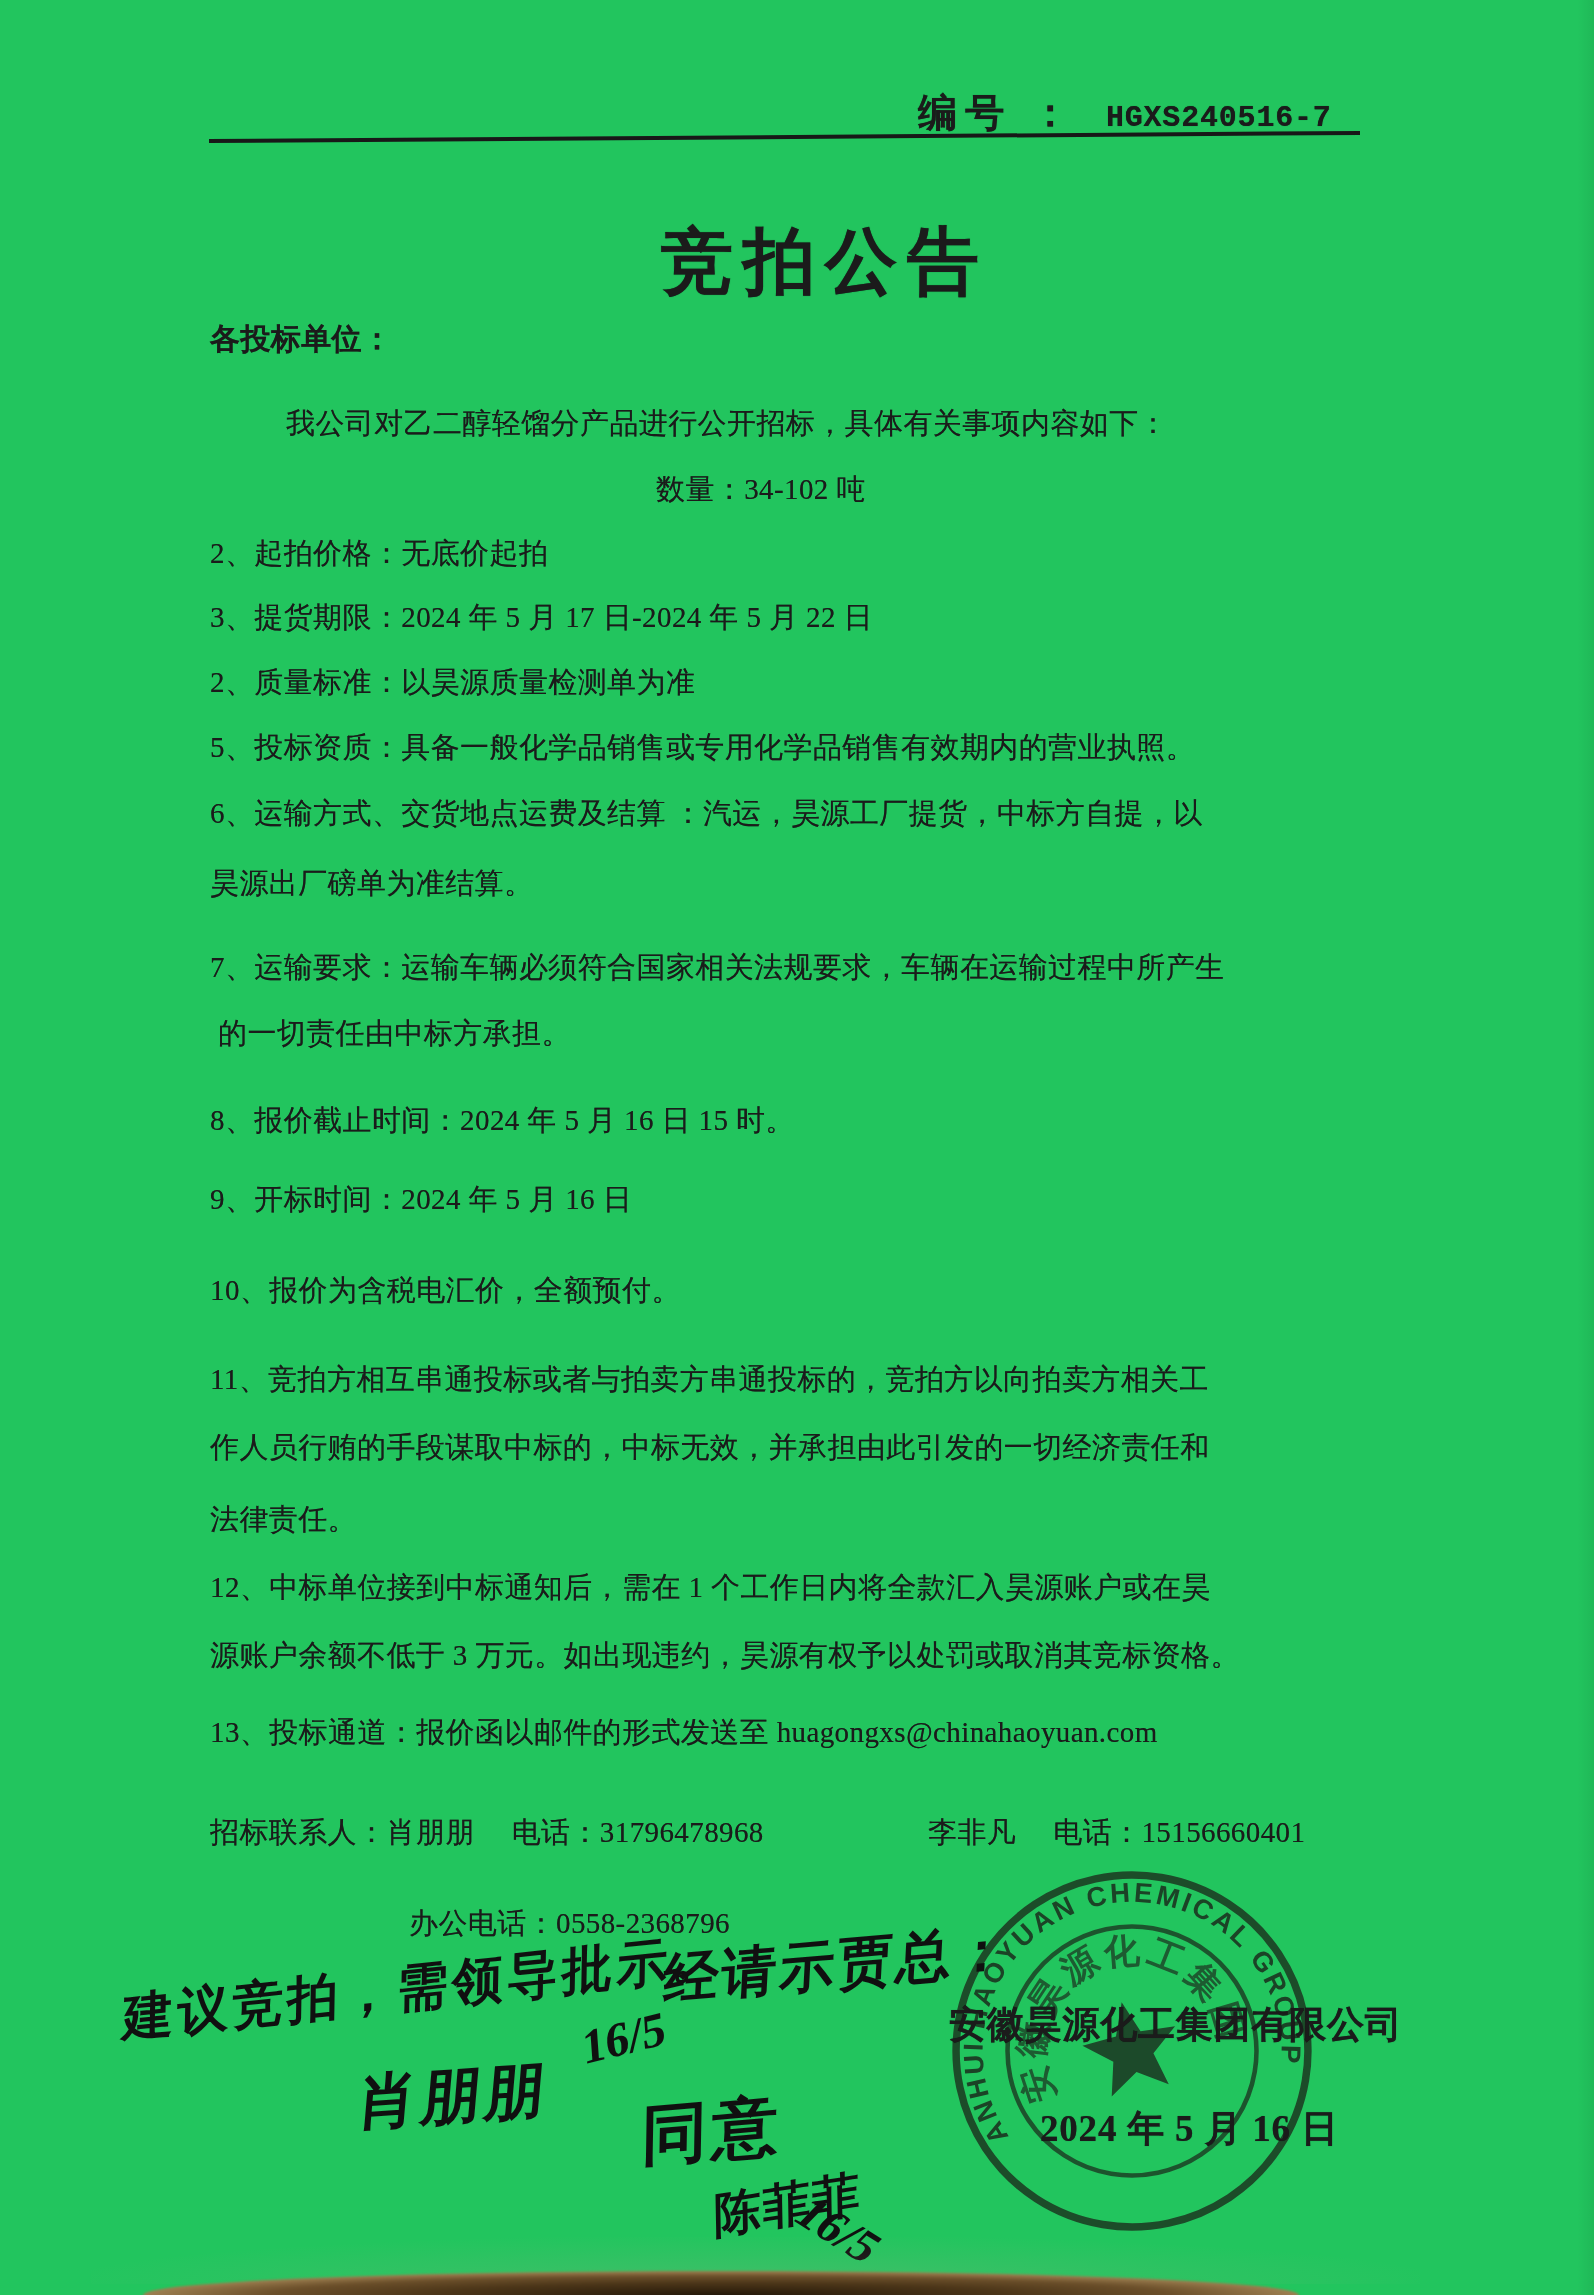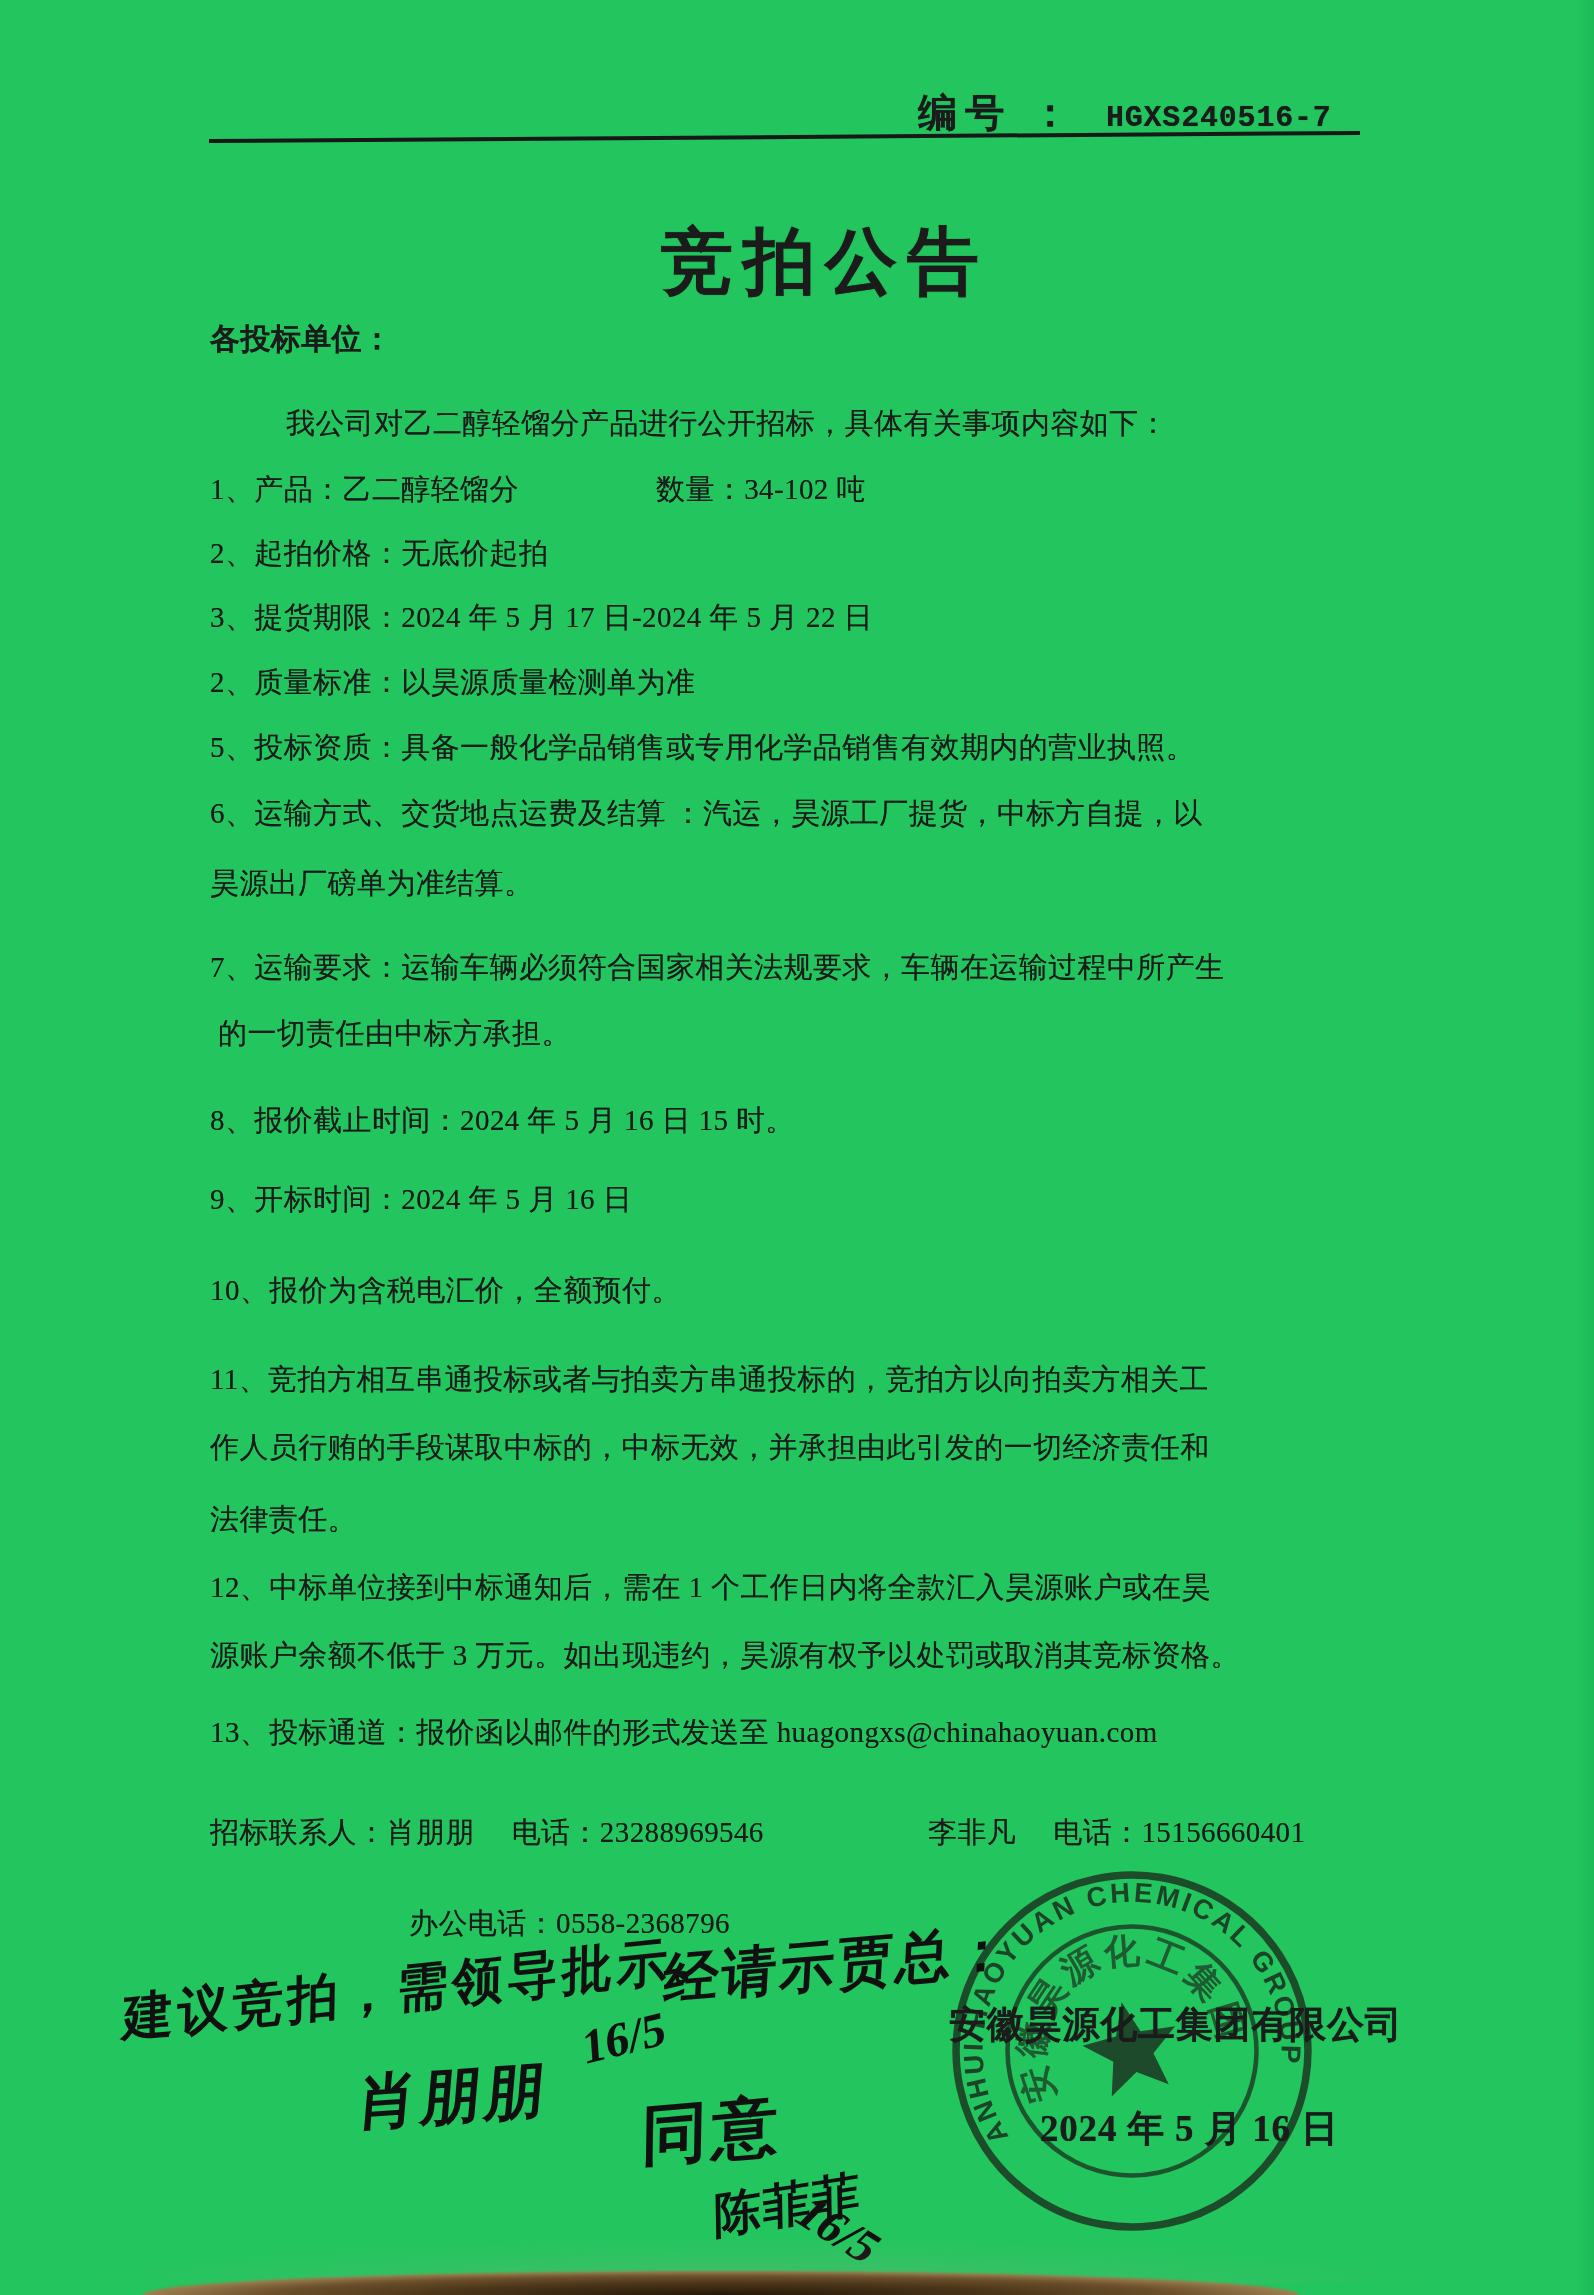--- a/index.html
+++ b/index.html
@@ -83,41 +83,40 @@
     <span class="doc-number-label">编号 ：</span>
     <span class="doc-number-value">HGXS240516-7</span>
   </div>
   <div class="header-rule"></div>
 
   <div class="doc-title">竞拍公告</div>
 
   <div class="line salutation" style="left:210px;top:319px;">各投标单位：</div>
   <div class="line" style="left:286px;top:404px;">我公司对乙二醇轻馏分产品进行公开招标，具体有关事项内容如下：</div>
 
-  <div class="line" style="left:210px;top:470px;">1、产品：乙二醇轻馏分</div>
   <div class="line" style="left:656px;top:470px;">数量：34-102 吨</div>
   <div class="line" style="left:210px;top:534px;">2、起拍价格：无底价起拍</div>
   <div class="line" style="left:210px;top:598px;">3、提货期限：2024 年 5 月 17 日-2024 年 5 月 22 日</div>
   <div class="line" style="left:210px;top:663px;">2、质量标准：以昊源质量检测单为准</div>
   <div class="line" style="left:210px;top:728px;">5、投标资质：具备一般化学品销售或专用化学品销售有效期内的营业执照。</div>
   <div class="line" style="left:210px;top:794px;">6、运输方式、交货地点运费及结算 ：汽运，昊源工厂提货，中标方自提，以</div>
   <div class="line" style="left:210px;top:864px;">昊源出厂磅单为准结算。</div>
   <div class="line" style="left:210px;top:948px;">7、运输要求：运输车辆必须符合国家相关法规要求，车辆在运输过程中所产生</div>
   <div class="line" style="left:218px;top:1014px;">的一切责任由中标方承担。</div>
   <div class="line" style="left:210px;top:1101px;">8、报价截止时间：2024 年 5 月 16 日 15 时。</div>
   <div class="line" style="left:210px;top:1180px;">9、开标时间：2024 年 5 月 16 日</div>
   <div class="line" style="left:210px;top:1271px;">10、报价为含税电汇价，全额预付。</div>
   <div class="line" style="left:210px;top:1360px;">11、竞拍方相互串通投标或者与拍卖方串通投标的，竞拍方以向拍卖方相关工</div>
   <div class="line" style="left:210px;top:1428px;">作人员行贿的手段谋取中标的，中标无效，并承担由此引发的一切经济责任和</div>
   <div class="line" style="left:210px;top:1500px;">法律责任。</div>
   <div class="line" style="left:210px;top:1568px;">12、中标单位接到中标通知后，需在 1 个工作日内将全款汇入昊源账户或在昊</div>
   <div class="line" style="left:210px;top:1636px;">源账户余额不低于 3 万元。如出现违约，昊源有权予以处罚或取消其竞标资格。</div>
   <div class="line" style="left:210px;top:1713px;">13、投标通道：报价函以邮件的形式发送至 huagongxs@chinahaoyuan.com</div>
 
-  <div class="line" style="left:210px;top:1813px;">招标联系人：肖朋朋　 电话：23288969546</div>
+  <div class="line" style="left:210px;top:1813px;">招标联系人：肖朋朋　 电话：31796478968</div>
   <div class="line" style="left:928px;top:1813px;">李非凡　 电话：15156660401</div>
   <div class="line" style="left:409px;top:1904px;">办公电话：0558-2368796</div>
 
   <div class="stamp-wrap">
     <svg width="390" height="390" viewBox="0 0 470 470">
       <circle cx="235" cy="235" r="212" fill="none" stroke="#bf2f42" stroke-width="9" opacity=".82"></circle>
       <circle cx="235" cy="235" r="150" fill="none" stroke="#c23648" stroke-width="5.5" opacity=".78"></circle>
       <polygon points="235,175 250,214 292,216.5 259.7,243 270,283.5 235,261 199.7,283.5 210.3,243 177.9,216.5 219.7,214" fill="#c5344a" opacity=".85"></polygon>
       <defs>
         <path id="ringPath" d="M 69 305 A 180 180 0 1 1 401 305" fill="none"></path>

